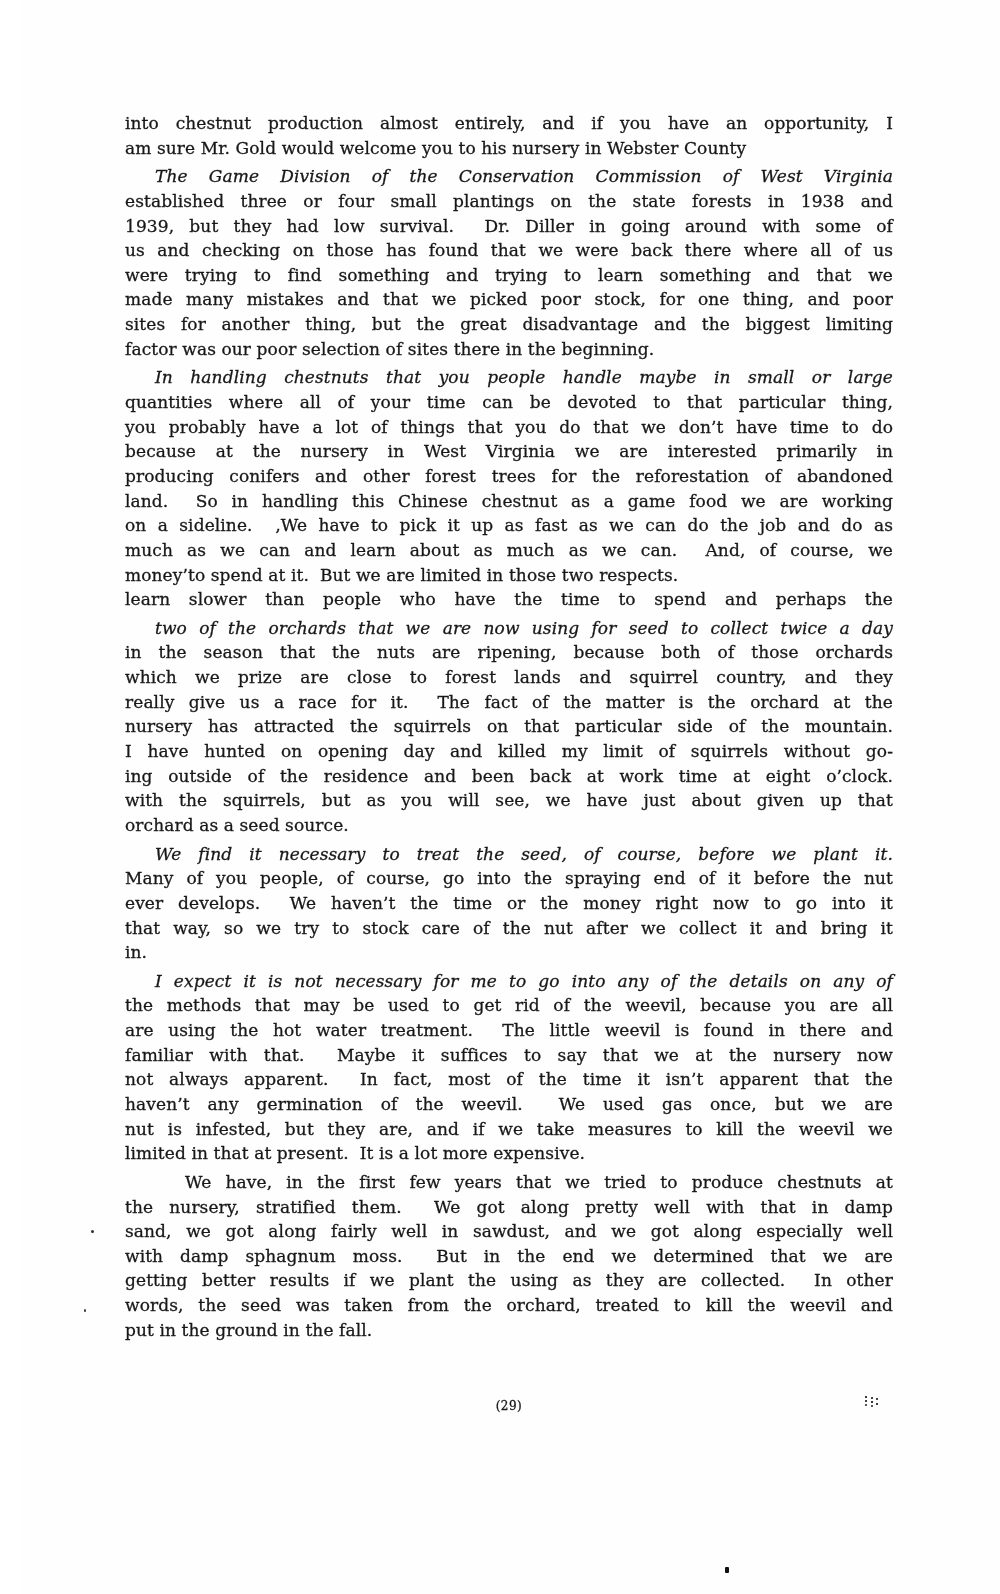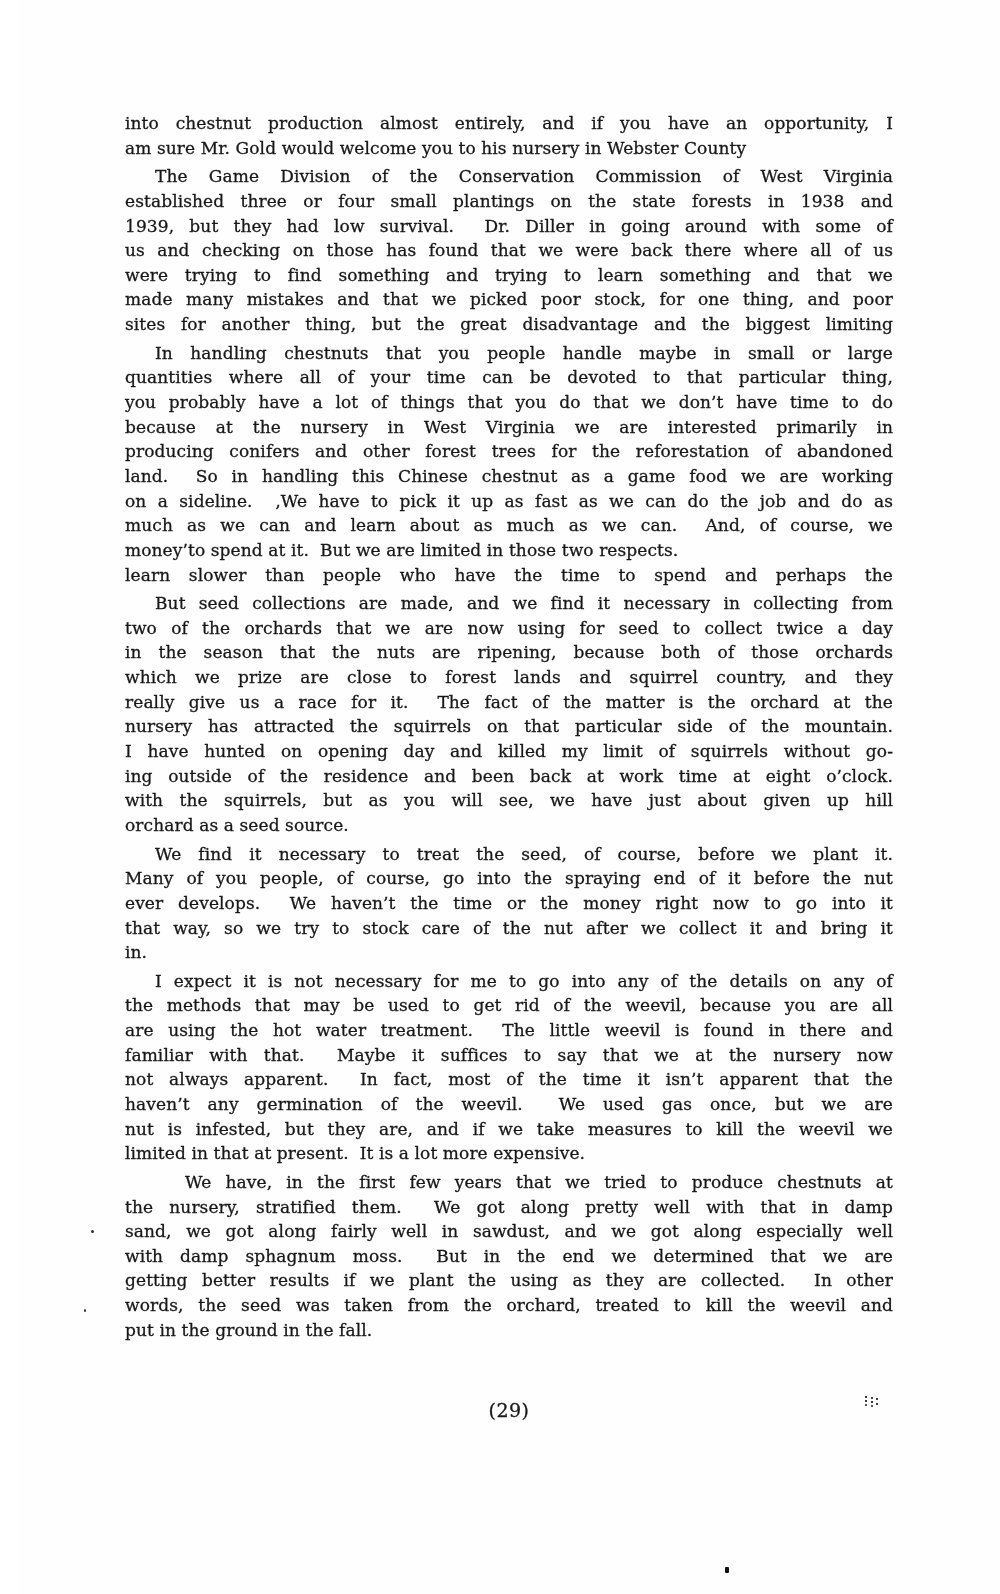--- a/index.html
+++ b/index.html
@@ -33,29 +33,29 @@
   .line {
     text-align: justify;
     text-align-last: justify;
     white-space: pre-wrap;
     height: 24.65px;
     overflow: visible;
   }
   .line.last {
     text-align-last: left;
   }
-  .indent .line:first-child { text-indent: 30px; }
+  .indent .line:first-child { text-indent: 30px; font-style: italic; }
   .indent-deep .line:first-child { text-indent: 60px; }
   .page-number {
     position: absolute;
     left: 105px;
     top: 1399px;
     width: 768px;
     text-align: center;
-    font-size: 19px;
+    font-size: 12px;
     letter-spacing: 0.5px;
     -webkit-text-stroke: 0.3px #1c1c1c;
   }
   
   .speck {
     position: absolute;
     background: #2e2e2e;
     border-radius: 50%;
   }
   .speck-margin-1 { left: 71px; top: 1230px; width: 3px; height: 3px; }
@@ -88,43 +88,43 @@
         <div class="line last">am sure Mr. Gold would welcome you to his nursery in Webster County</div>
       </div>
       <div class="para indent">
         <div class="line">The Game Division of the Conservation Commission of West Virginia</div>
         <div class="line">established three or four small plantings on the state forests in 1938 and</div>
         <div class="line">1939, but they had low survival.  Dr. Diller in going around with some of</div>
         <div class="line">us and checking on those has found that we were back there where all of us</div>
         <div class="line">were trying to find something and trying to learn something and that we</div>
         <div class="line">made many mistakes and that we picked poor stock, for one thing, and poor</div>
         <div class="line">sites for another thing, but the great disadvantage and the biggest limiting</div>
+        <div class="line last">factor was our poor selection of sites there in the beginning.</div>
       </div>
       <div class="para indent">
         <div class="line">In handling chestnuts that you people handle maybe in small or large</div>
         <div class="line">quantities where all of your time can be devoted to that particular thing,</div>
         <div class="line">you probably have a lot of things that you do that we don’t have time to do</div>
         <div class="line">because at the nursery in West Virginia we are interested primarily in</div>
         <div class="line">producing conifers and other forest trees for the reforestation of abandoned</div>
         <div class="line">land.  So in handling this Chinese chestnut as a game food we are working</div>
         <div class="line">on a sideline.  ‚We have to pick it up as fast as we can do the job and do as</div>
         <div class="line">much as we can and learn about as much as we can.  And, of course, we</div>
         <div class="line last">money’to spend at it.  But we are limited in those two respects.</div>
         <div class="line">learn slower than people who have the time to spend and perhaps the</div>
       </div>
       <div class="para indent">
-        <div class="line">But seed collections are made, and we find it necessary in collecting from</div>
         <div class="line">two of the orchards that we are now using for seed to collect twice a day</div>
         <div class="line">in the season that the nuts are ripening, because both of those orchards</div>
         <div class="line">which we prize are close to forest lands and squirrel country, and they</div>
         <div class="line">really give us a race for it.  The fact of the matter is the orchard at the</div>
         <div class="line">nursery has attracted the squirrels on that particular side of the mountain.</div>
         <div class="line">I have hunted on opening day and killed my limit of squirrels without go-</div>
         <div class="line">ing outside of the residence and been back at work time at eight o’clock.</div>
-        <div class="line">with the squirrels, but as you will see, we have just about given up hill</div>
+        <div class="line">with the squirrels, but as you will see, we have just about given up that</div>
         <div class="line last">orchard as a seed source.</div>
       </div>
       <div class="para indent">
         <div class="line">We find it necessary to treat the seed, of course, before we plant it.</div>
         <div class="line">Many of you people, of course, go into the spraying end of it before the nut</div>
         <div class="line">ever develops.  We haven’t the time or the money right now to go into it</div>
         <div class="line">that way, so we try to stock care of the nut after we collect it and bring it</div>
         <div class="line last">in.</div>
       </div>
       <div class="para indent">

